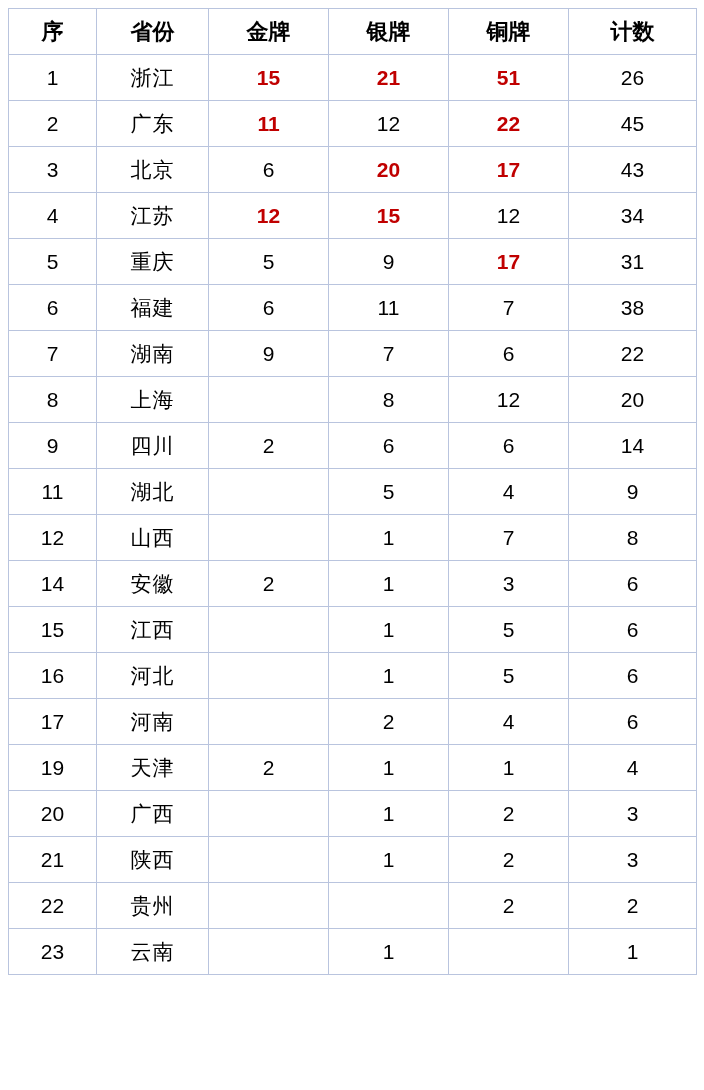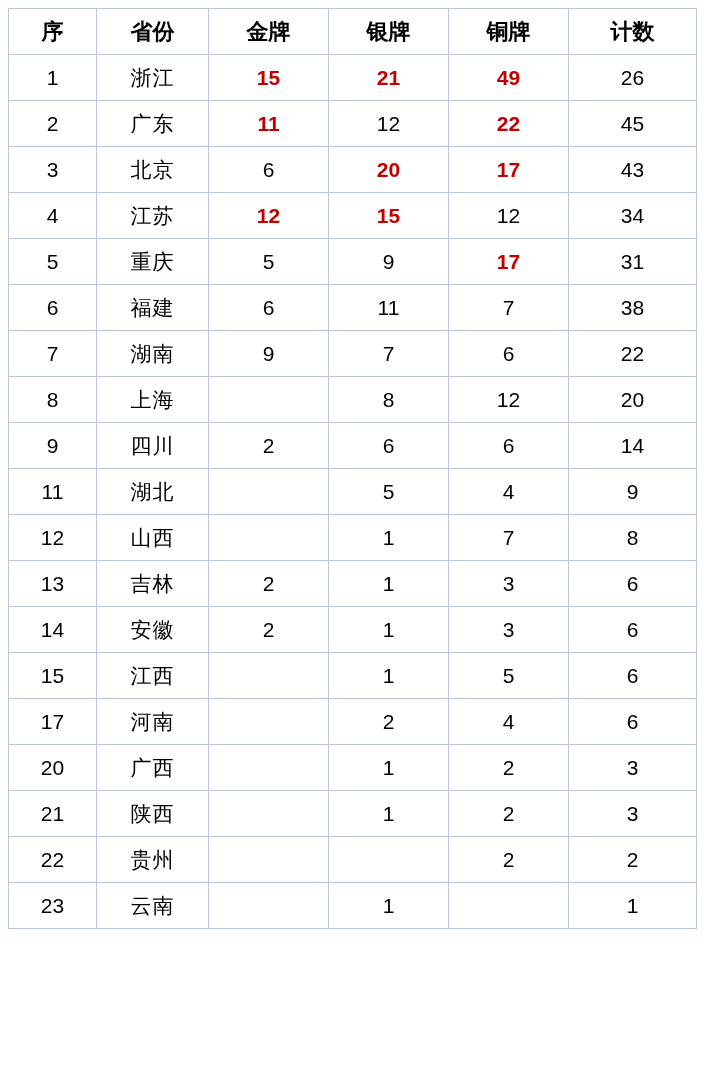--- a/index.html
+++ b/index.html
@@ -68,21 +68,21 @@
       <th>铜牌</th>
       <th>计数</th>
     </tr>
   </thead>
   <tbody id="table-body">
       <tr>
         <td class="rank">1</td>
         <td class="province">浙江</td>
         <td class="medal hl">15</td>
         <td class="medal hl">21</td>
-        <td class="medal hl">49</td>
+        <td class="medal hl">51</td>
         <td class="total">26</td>
       </tr>
       <tr>
         <td class="rank">2</td>
         <td class="province">广东</td>
         <td class="medal hl">11</td>
         <td class="medal">12</td>
         <td class="medal hl">22</td>
         <td class="total">45</td>
       </tr>
@@ -152,50 +152,58 @@
       </tr>
       <tr>
         <td class="rank">12</td>
         <td class="province">山西</td>
         <td class="medal"></td>
         <td class="medal">1</td>
         <td class="medal">7</td>
         <td class="total">8</td>
       </tr>
       <tr>
-        <td class="rank">13</td>
-        <td class="province">吉林</td>
-        <td class="medal">2</td>
-        <td class="medal">1</td>
-        <td class="medal">3</td>
-        <td class="total">6</td>
-      </tr>
-      <tr>
         <td class="rank">14</td>
         <td class="province">安徽</td>
         <td class="medal">2</td>
         <td class="medal">1</td>
         <td class="medal">3</td>
         <td class="total">6</td>
       </tr>
       <tr>
         <td class="rank">15</td>
         <td class="province">江西</td>
         <td class="medal"></td>
         <td class="medal">1</td>
         <td class="medal">5</td>
         <td class="total">6</td>
       </tr>
       <tr>
+        <td class="rank">16</td>
+        <td class="province">河北</td>
+        <td class="medal"></td>
+        <td class="medal">1</td>
+        <td class="medal">5</td>
+        <td class="total">6</td>
+      </tr>
+      <tr>
         <td class="rank">17</td>
         <td class="province">河南</td>
         <td class="medal"></td>
         <td class="medal">2</td>
         <td class="medal">4</td>
         <td class="total">6</td>
+      </tr>
+      <tr>
+        <td class="rank">19</td>
+        <td class="province">天津</td>
+        <td class="medal">2</td>
+        <td class="medal">1</td>
+        <td class="medal">1</td>
+        <td class="total">4</td>
       </tr>
       <tr>
         <td class="rank">20</td>
         <td class="province">广西</td>
         <td class="medal"></td>
         <td class="medal">1</td>
         <td class="medal">2</td>
         <td class="total">3</td>
       </tr>
       <tr>

